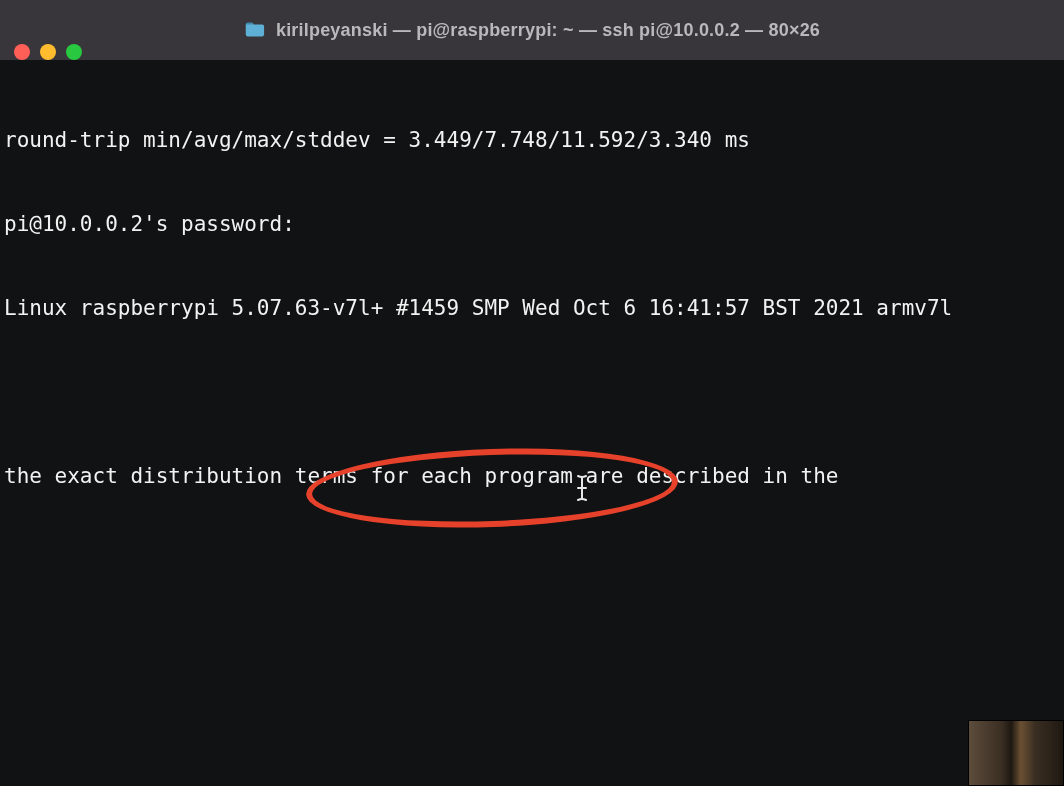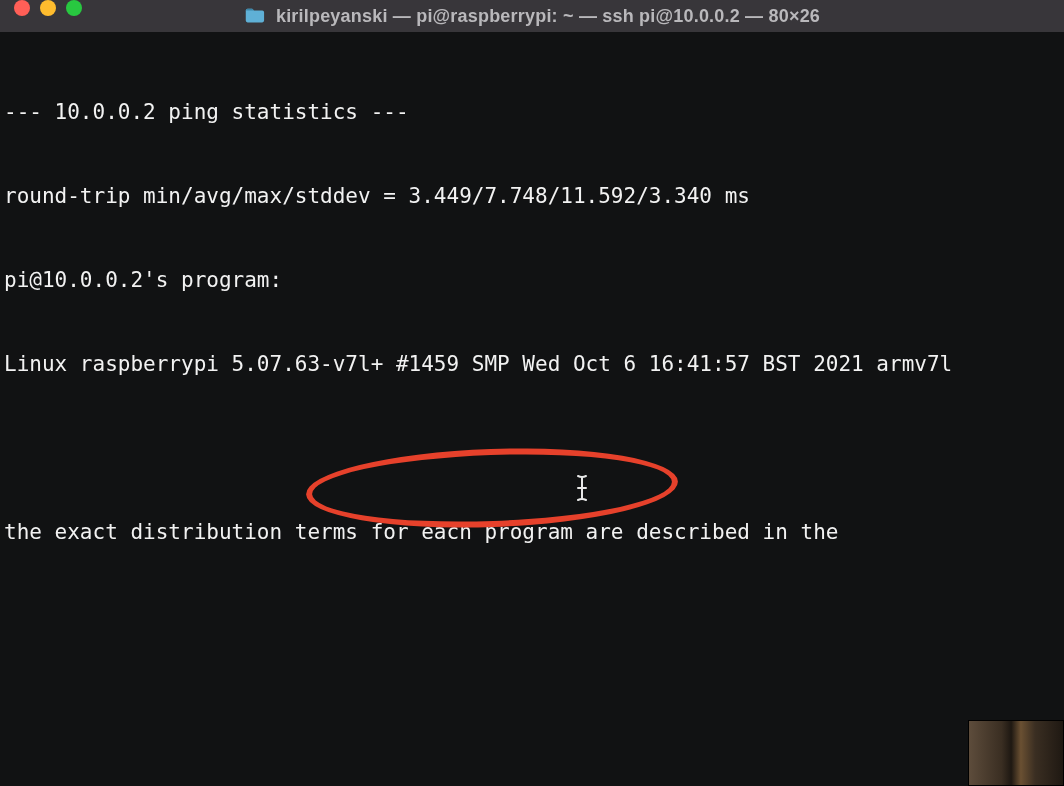--- a/index.html
+++ b/index.html
@@ -6,24 +6,24 @@
     html, body {
       margin: 0; padding: 0;
       width: 1064px; height: 786px;
       background: #111213;
       font-family: "SF Mono","Menlo","Consolas",monospace;
       overflow: hidden;
     }
 
     
     .titlebar {
-      height: 32px;
+      height: 60px;
       background: #38363a;
       display: flex;
-      align-items: flex-start;
+      align-items: flex-end;
       padding-left: 14px;
       position: relative;
     }
     .traffic-lights { display: flex; gap: 10px; }
     .tl { width: 16px; height: 16px; border-radius: 50%; }
     .tl.close    { background: #ff5f57; }
     .tl.minimize { background: #febc2e; }
     .tl.maximize { background: #28c840; }
     .title-center {
       position: absolute;
@@ -95,23 +95,22 @@
       <svg viewBox="0 0 24 24" fill="none">
         <path d="M2 6a2 2 0 0 1 2-2h5l2 2h9a2 2 0 0 1 2 2v9a2 2 0 0 1-2 2H4a2 2 0 0 1-2-2V6z" fill="#5fb0d6"></path>
         <path d="M2 6a2 2 0 0 1 2-2h5l2 2H2V6z" fill="#3d86a8"></path>
       </svg>
     </span>
     <span class="window-title">kirilpeyanski — pi@raspberrypi: ~ — ssh pi@10.0.0.2 — 80×26</span>
   </div>
 </div>
 
 <div class="terminal">
-  <div class="row">--- 10.0.0.2 ping statistics ---</div>
   <div class="row">round-trip min/avg/max/stddev = 3.449/7.748/11.592/3.340 ms</div>
-  <div class="row">pi@10.0.0.2's program:</div>
+  <div class="row">pi@10.0.0.2's password:</div>
   <div class="row">Linux raspberrypi 5.07.63-v7l+ #1459 SMP Wed Oct 6 16:41:57 BST 2021 armv7l</div>
   <div class="blank"></div>
   <div class="row">the exact distribution terms for each program are described in the</div>
   
   
   
   
   
 
   

